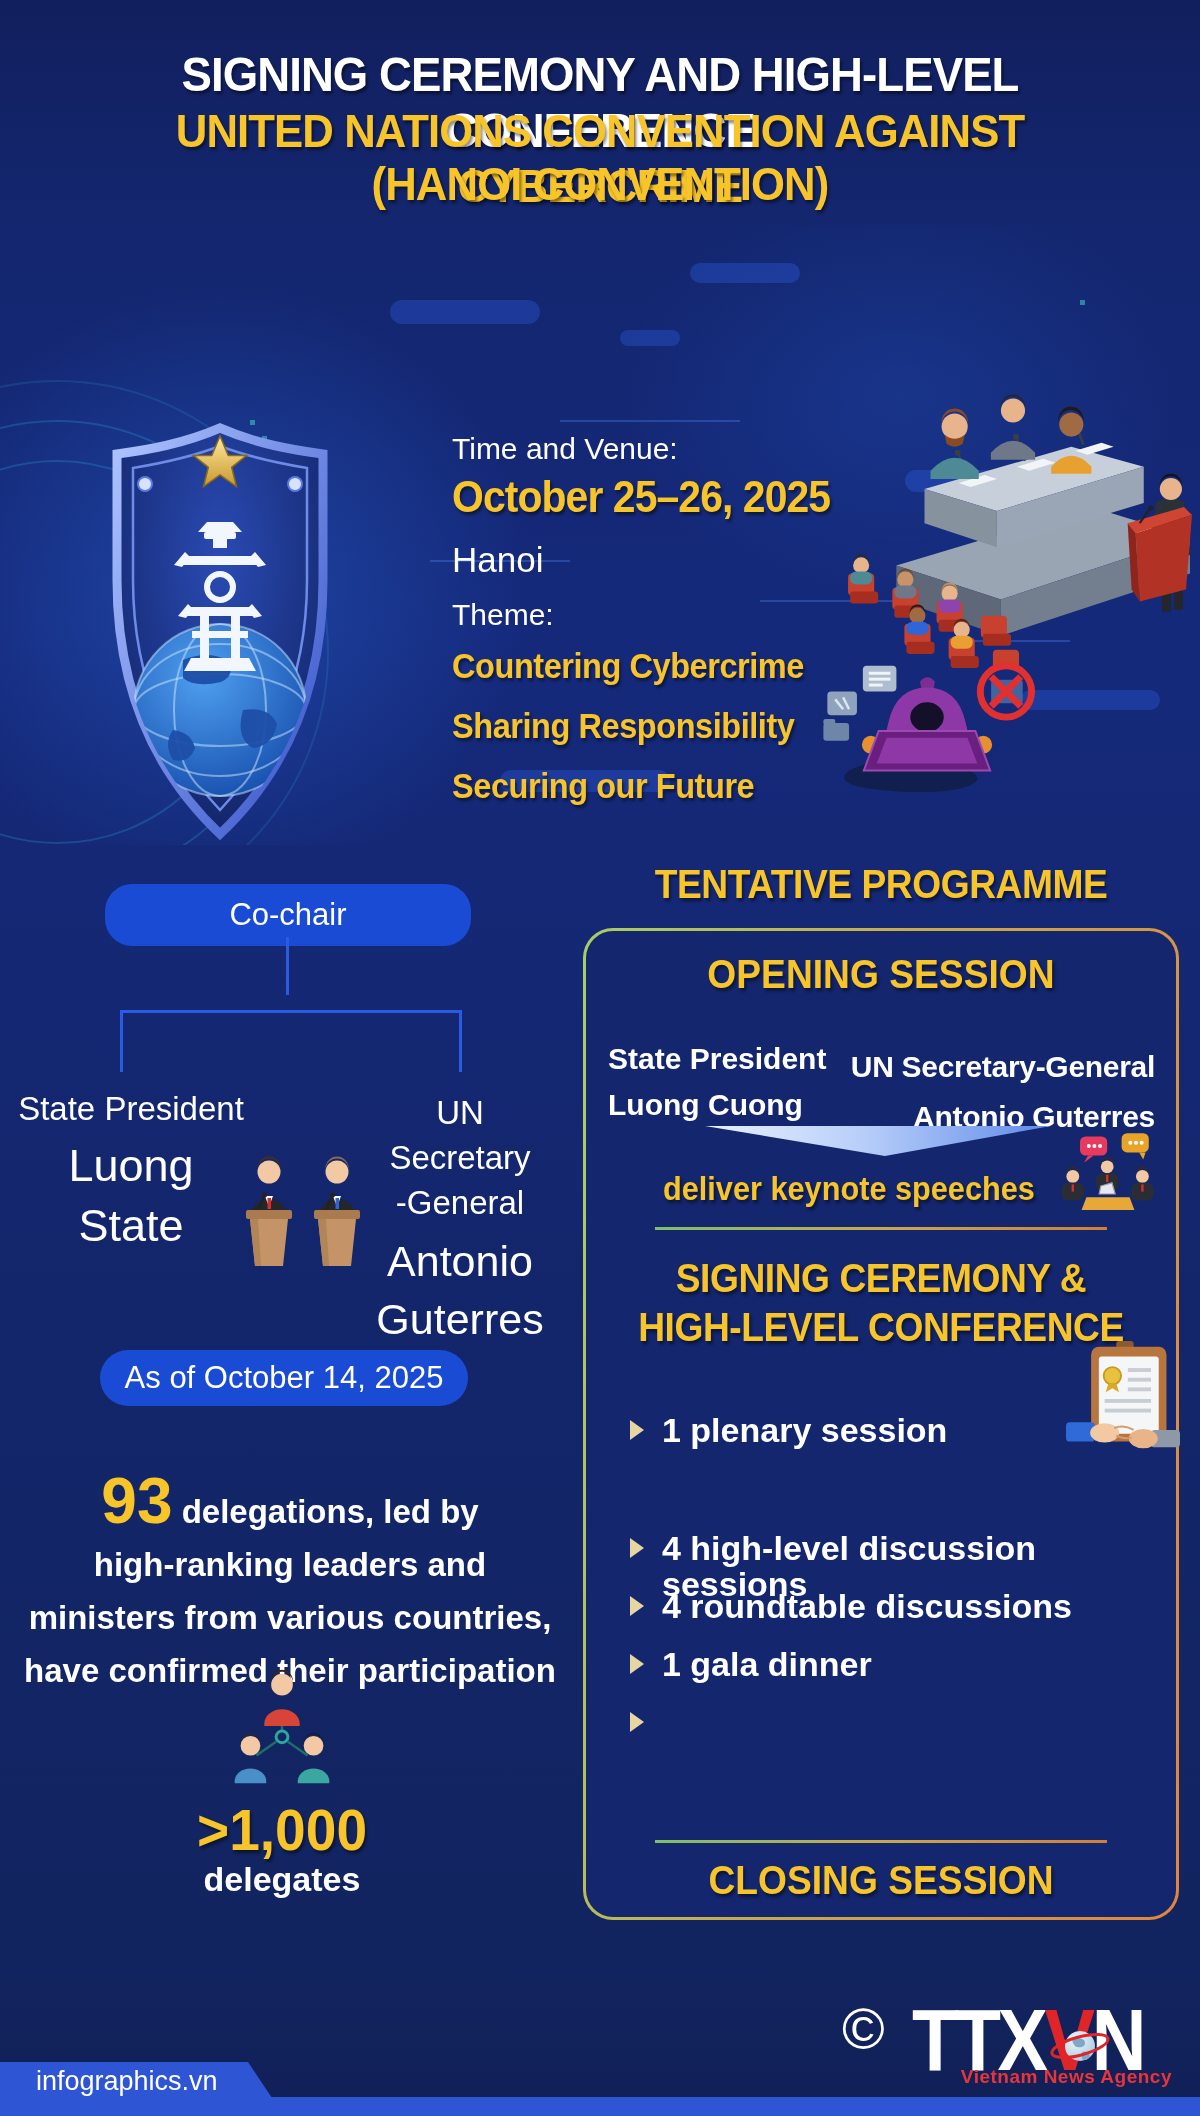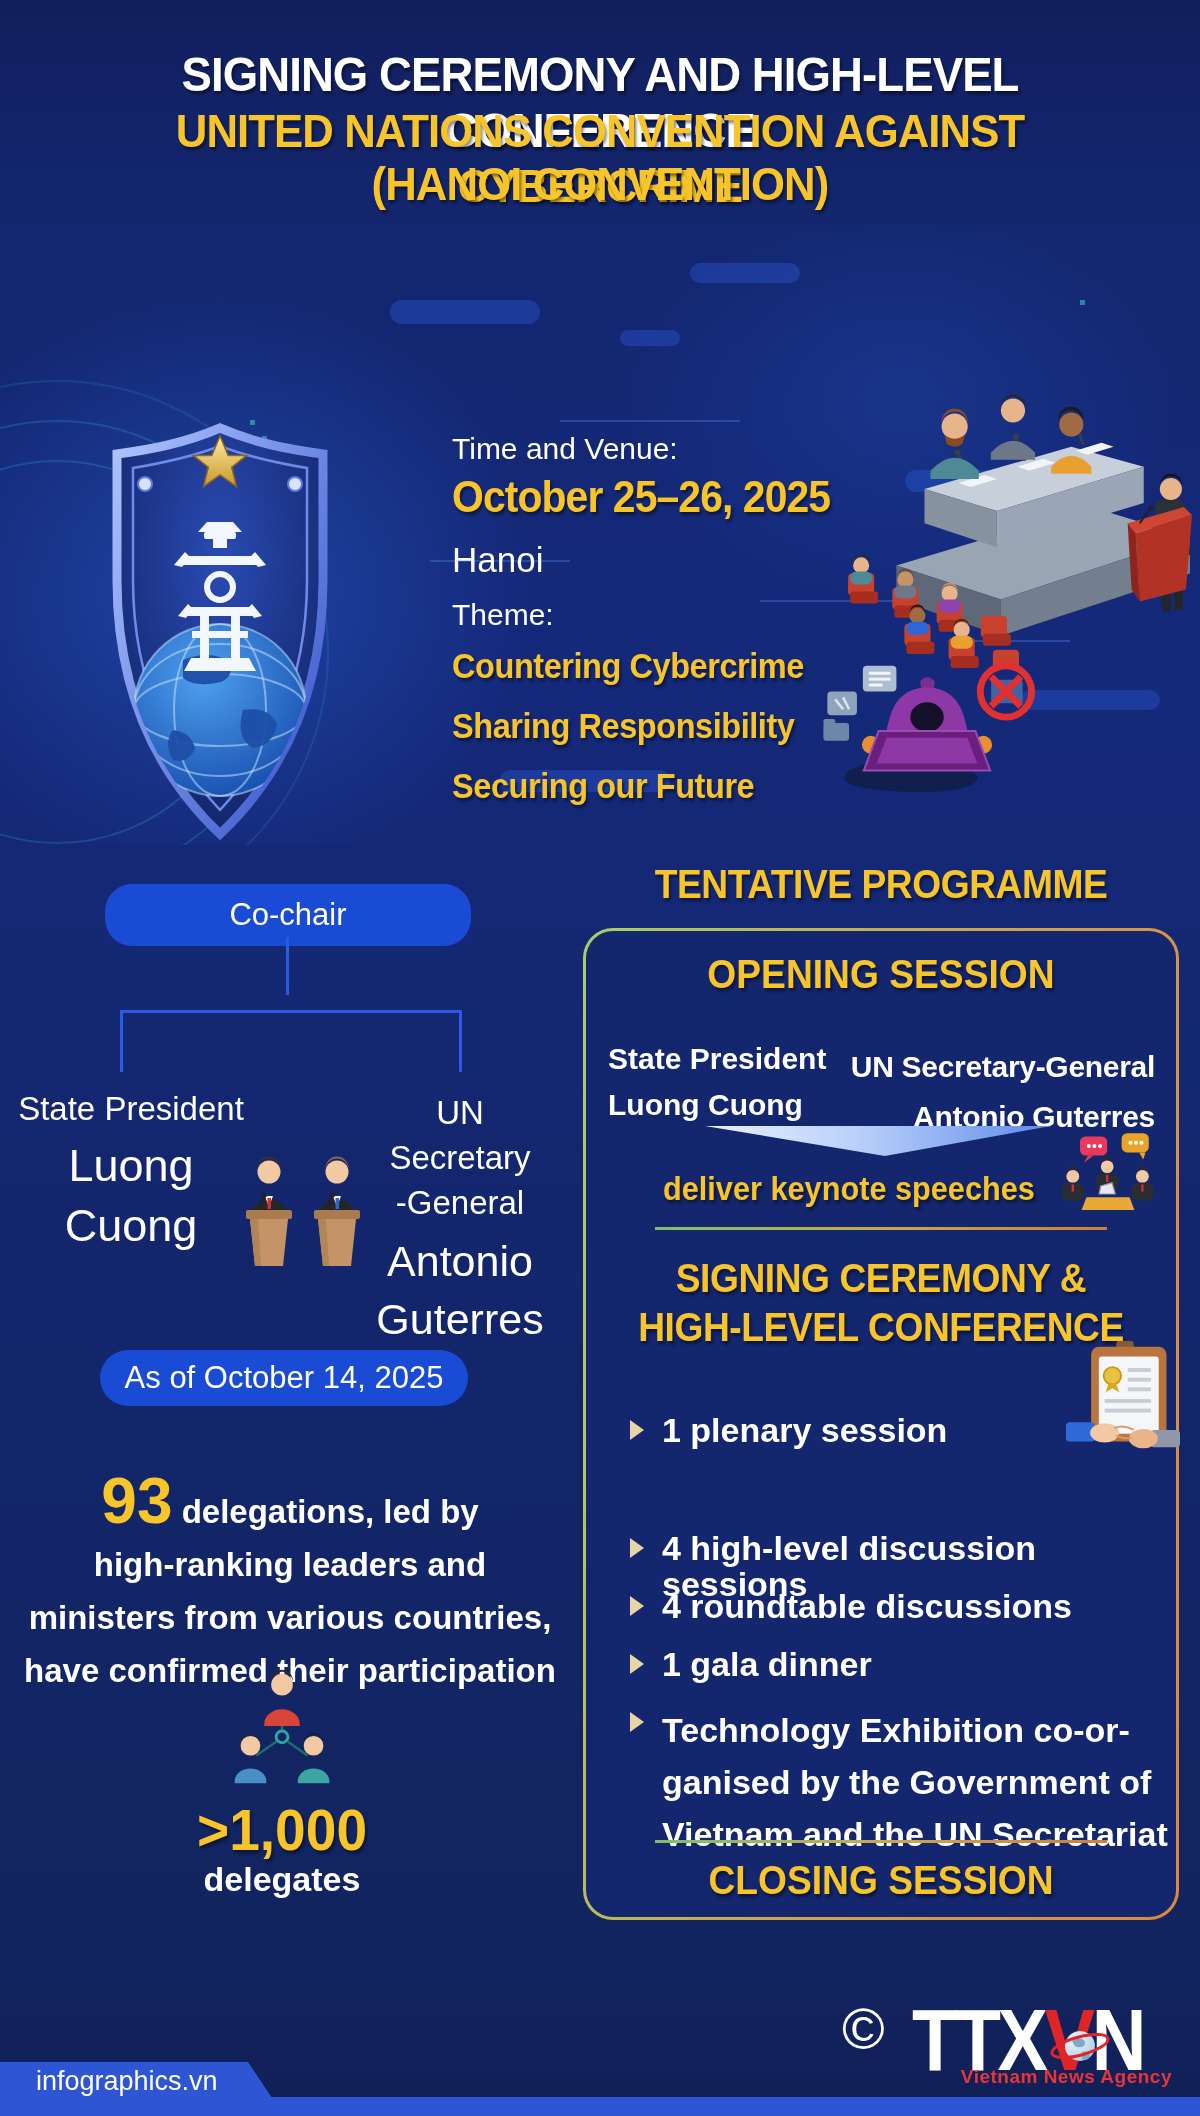--- a/index.html
+++ b/index.html
@@ -338,21 +338,21 @@
   <div class="abs theme-line th1 yellow bold shadow cxl">Sharing Responsibility</div>
   <div class="abs theme-line th2 yellow bold shadow cxl">Securing our Future</div>
 
   <div class="abs cochair-pill white italic">Co-chair</div>
   <div class="abs conn cv1"></div>
   <div class="abs conn ch1"></div>
   <div class="abs conn cv2"></div>
   <div class="abs conn cv3"></div>
   <div class="abs cochair-left-title white center">State President</div>
   <div class="abs cochair-left-name white center preline">Luong
-Cuong</div>
+State</div>
   <div class="abs cochair-right-title white center preline">UN
 Secretary
 -General</div>
   <div class="abs cochair-right-name white center preline">Antonio
 Guterres</div>
 
   <svg class="abs" style="left:238px;top:1146px" width="132" height="124" viewBox="0 0 132 124">
     <g>
       <circle cx="31" cy="26" r="11.5" fill="#F2C9A2"></circle>
       <path d="M19.5 24 a11.5 11.5 0 0 1 23 0 v-4 q-3 -9.5 -11.5 -9.5 t-11.5 9.5 z" fill="#4A2E18"></path>
@@ -481,23 +481,20 @@
   <div class="abs bullet-row b3">
       <span class="tri"></span>
       <span class="bullet-text preline">4 roundtable discussions</span>
     </div>
   <div class="abs bullet-row b4">
       <span class="tri"></span>
       <span class="bullet-text preline">1 gala dinner</span>
     </div>
   <div class="abs bullet-row b5">
       <span class="tri"></span>
-      <span class="bullet-text preline">Technology Exhibition co-or-
-ganised by the Government of
-Vietnam and the UN Secretariat</span>
     </div>
 
   <div class="abs divider div2"></div>
   <div class="abs closing-title yellow bold center shadow cxc">CLOSING SESSION</div>
 
   <div class="abs banner"></div>
   <div class="abs banner-text white italic">infographics.vn</div>
   <div class="abs strip"></div>
 
   <div class="abs copyright white">©</div>

